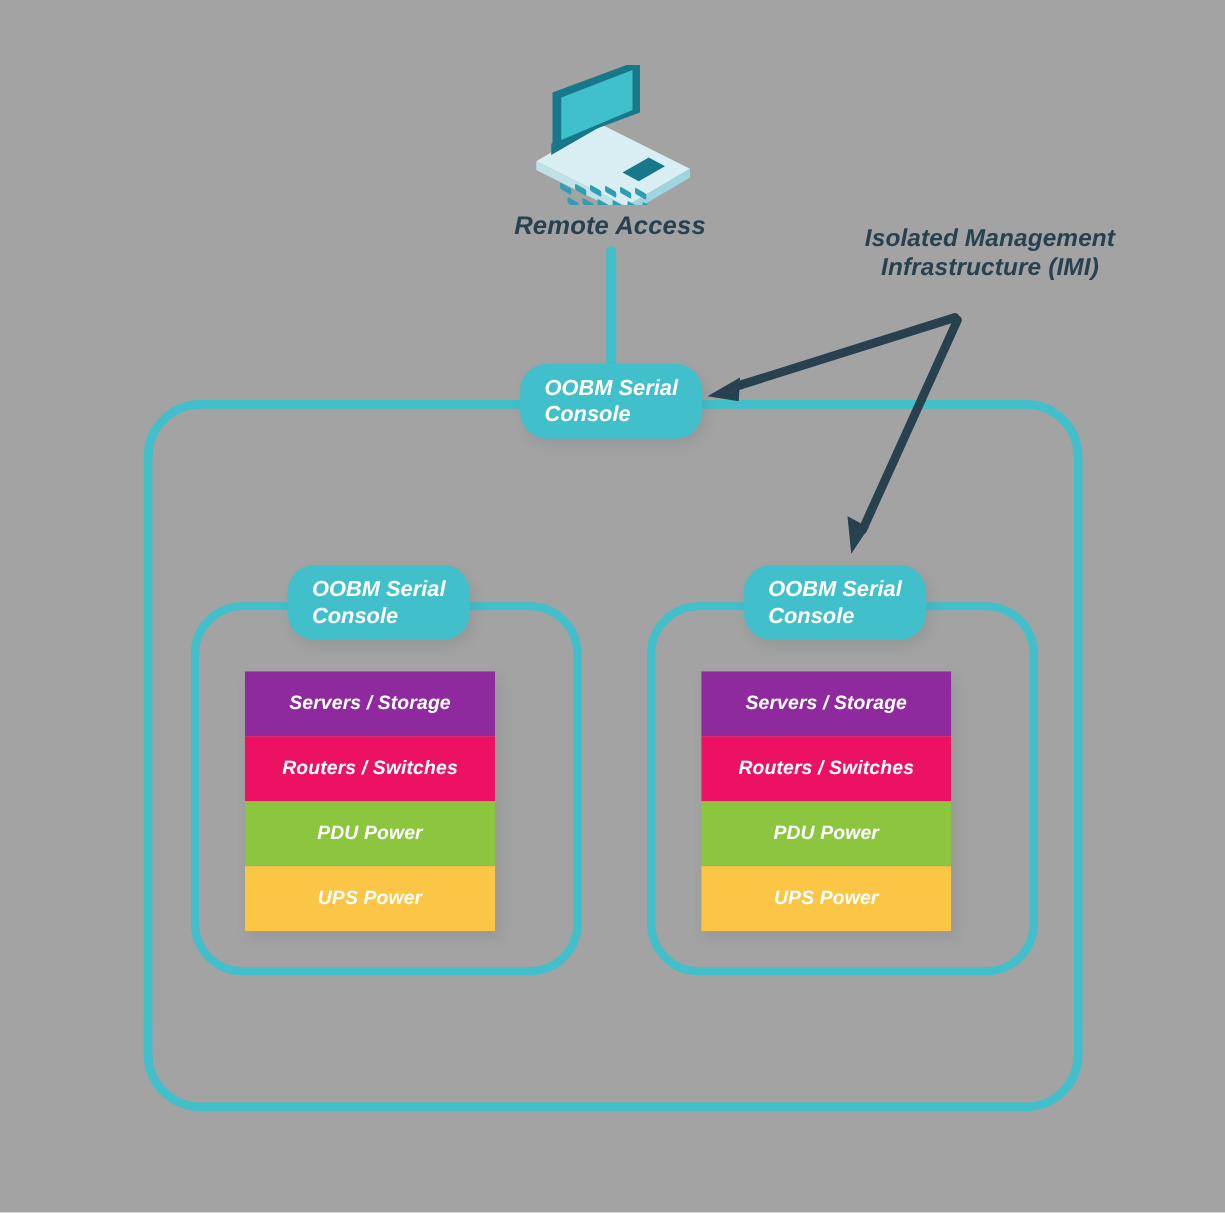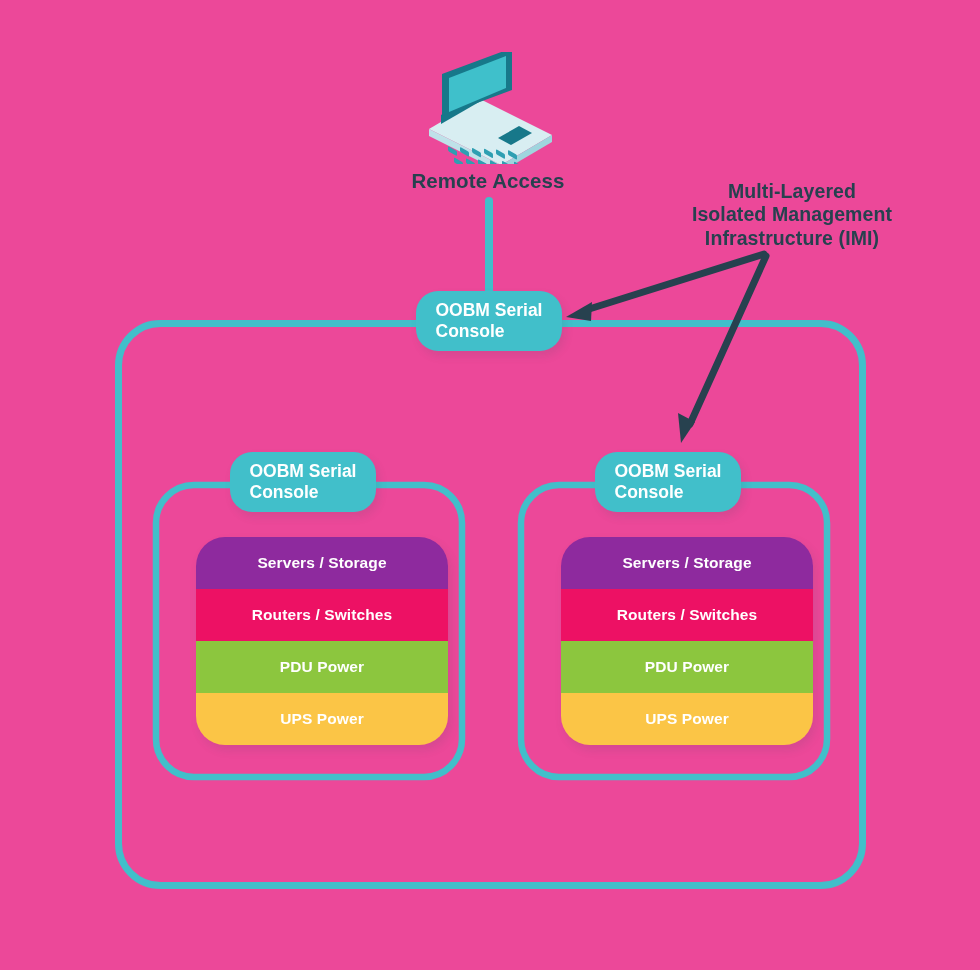--- a/index.html
+++ b/index.html
@@ -7,22 +7,23 @@
     padding: 0;
     background: #ffffff;
   }
   body {
     font-family: "Liberation Sans", sans-serif;
   }
   #canvas {
     position: relative;
     width: 980px;
     height: 970px;
-    background: #ec4899;
+    background: #a3a3a3;
     overflow: hidden;
+    font-style: italic;
   }
 
   
   .svg-layer {
     position: absolute;
     left: 0;
     top: 0;
     width: 980px;
     height: 970px;
     pointer-events: none;
@@ -94,25 +95,24 @@
     left: 595px;
     top: 452px;
     width: 146px;
     height: 60px;
     font-size: 17.5px;
   }
 
   
   .layer-stack {
     position: absolute;
-    width: 252px;
+    width: 200px;
     z-index: 4;
     box-shadow: 3px 5px 10px rgba(60, 80, 95, 0.13);
     overflow: hidden;
-    border-radius: 29px;
   }
   #stack-left  { left: 196px; top: 537px; }
   #stack-right { left: 561px; top: 537px; }
 
   .layer-band {
     height: 52px;
     display: flex;
     align-items: center;
     justify-content: center;
     color: #ffffff;
@@ -197,21 +197,20 @@
 
     <g>
       <line x1="766" y1="256" x2="690" y2="424" stroke="#27414f" stroke-width="7" stroke-linecap="round"></line>
       <path d="M681 443 L678 413 L695 422 Z" fill="#27414f"></path>
     </g>
   </svg>
 
   <div class="label" id="remote-access-label">Remote Access</div>
 
   <div class="label" id="imi-label">
-    <div>Multi-Layered</div>
     <div>Isolated Management</div>
     <div>Infrastructure (IMI)</div>
   </div>
 
 
   <div class="oobm-pill" id="oobm-top">
     <div>
       <span>OOBM Serial</span><br>
       <span>Console</span>
     </div>

